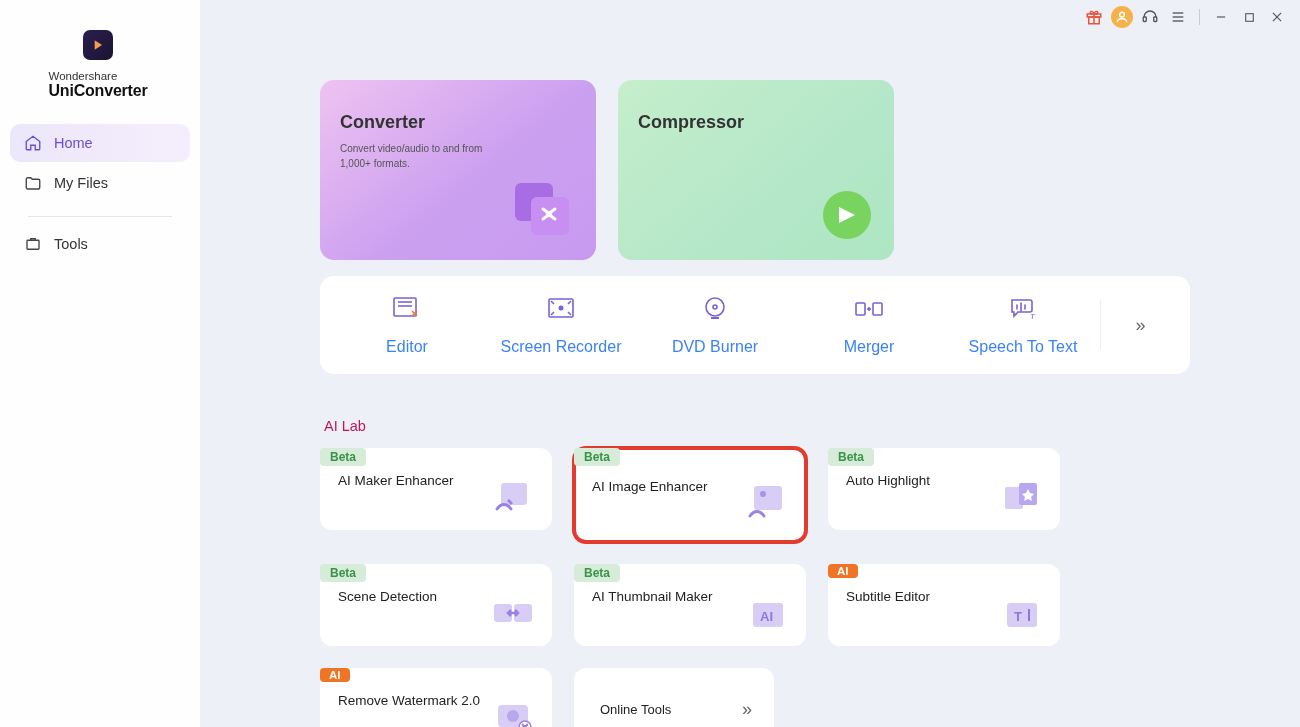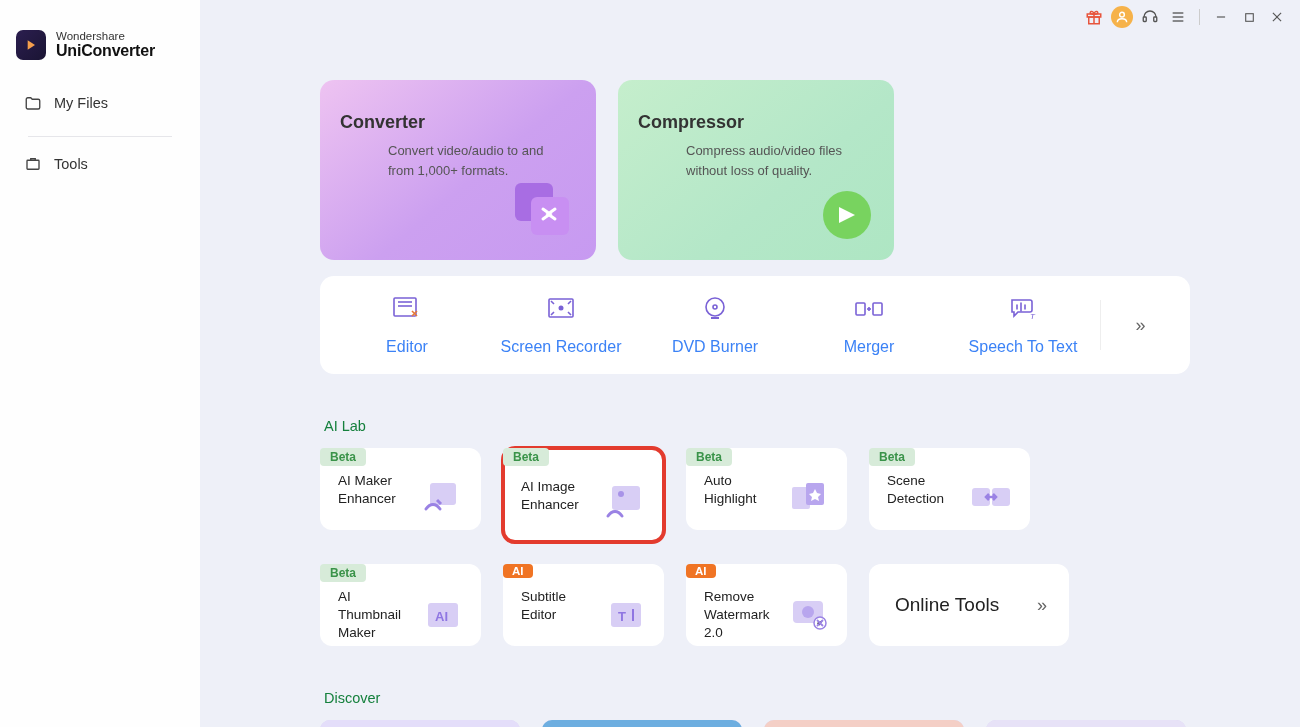--- a/index.html
+++ b/index.html
@@ -27,20 +27,21 @@
   .sidebar {
     position: absolute;
     left: 0; top: 0;
     width: 200px; height: 727px;
     background: #fefefe;
     padding-top: 30px;
   }
   .logo {
     display:flex; align-items:center; gap:10px;
     padding: 0 20px 20px 16px;
+    flex-direction: column;
   }
   .logo .box {
     width: 30px; height: 30px;
     background: linear-gradient(135deg,#2b1e4f,#1a1433);
     border-radius: 7px;
     display:flex; align-items:center; justify-content:center;
   }
   .logo .box svg { width:16px; height:16px; }
   .logo .text .small { font-size: 11.5px; color:#333; font-weight:500; }
   .logo .text .big { font-size: 16px; font-weight:700; color:#111; letter-spacing:-0.2px; }
@@ -76,21 +77,21 @@
     border-radius: 14px;
     padding: 32px 20px;
     position: relative;
     overflow: hidden;
     cursor:pointer;
   }
   .hc1 { background: linear-gradient(140deg,#eec3f1 0%,#cca0f0 55%,#c79af1 100%); }
   .hc2 { background: linear-gradient(140deg,#c7d3f6 0%,#bcd0f6 60%,#b7cdf5 100%); }
   .hc3 { background: linear-gradient(140deg,#c5eecc 0%,#b4e7c8 60%,#aee6c3 100%); }
   .hero-card h3 { font-size:18px; font-weight:600; color:#333; margin-bottom:8px; }
-  .hero-card p { font-size:13px; line-height:1.5; color:#555; max-width:175px;margin-left:48px; }
+  .hero-card p { font-size:10px; line-height:1.5; color:#555; max-width:175px; }
   .hero-ill {
     position:absolute; right:6px; bottom:6px;
     width:90px; height:90px;
     display:flex; align-items:center; justify-content:center;
   }
 
   .tool-row {
     width: 870px;
     background:#fff;
     border-radius: 14px;
@@ -106,25 +107,25 @@
   }
   .tool .ticon { height:30px; display:flex; align-items:center; justify-content:center; }
   .tool .ticon svg { stroke:#7a62d6; }
   .tool span { font-size:16px; color:#3b82f6; }
   .tool-more {
     width:80px; display:flex; align-items:center; justify-content:center;
     border-left:1px solid #eee; height:50px;
     color:#666; font-size:18px; cursor:pointer;
   }
 
-  .section-title { font-size:14.5px; color:#15803d; margin: 44px 17px 14px 4px; font-weight:500; }
+  .section-title { font-size:14.5px; color:#be185d; margin: 44px 17px 14px 4px; font-weight:500; }
 
   .card-grid { display:flex; gap:22px; flex-wrap:wrap; width:890px; }
   .card {
-    width:161px; height:82px;
+    width:232px; height:82px;
     background:#fff; border-radius:12px;
     position:relative;
     padding: 24px 14px 0 18px;
     display:flex; align-items:flex-start; justify-content:space-between;
     cursor:pointer;
   }
   .card.highlighted { outline: 4px solid #e33b2e; outline-offset:-2px; height: 94px; padding-top:30px; }
   .badge {
     position:absolute; left:0; top:0;
     font-size:12px; font-weight:600;
@@ -134,21 +135,21 @@
   .badge.beta { background:#d7ebd9; color:#3a9349; }
   .badge.ai { background:#f07424; color:#fff; padding:1px 9px; font-size:11.5px; }
   .card .ctitle { font-size:13.5px; color:#222; line-height:1.35; }
   .card .cicon { width:50px; height:50px; display:flex; align-items:center; justify-content:center; flex:none; }
   .card-more {
     width:200px; height:82px; background:#fff; border-radius:12px;
     display:flex; align-items:center; justify-content:space-between;
     padding: 0 22px 0 26px;
     cursor:pointer;
   }
-  .card-more span { font-size:19px; color:#222; }
+  .card-more span { font-size:13px; color:#222; }
   .card-more .chev { font-size:18px; color:#666; }
 
   .discover-row { display:flex; gap:22px; margin-top:14px; }
   .discover {
     width:200px; height:58px;
     border-radius:10px 10px 0 0;
     overflow:hidden;
     background:#dcd6f4;
     cursor:pointer;
   }
@@ -217,20 +218,26 @@
             </linearGradient>
           </defs>
         </svg>
     </div>
     <div class="text">
       <div class="small">Wondershare</div>
       <div class="big">UniConverter</div>
     </div>
   </div>
   <div class="nav">
+    <div class="nav-item active">
+      <svg width="18" height="18" viewBox="0 0 24 24" fill="none" stroke-width="1.8">
+          <path d="M3 10l9-7 9 7v10a1 1 0 01-1 1h-5v-6h-6v6H4a1 1 0 01-1-1V10z"></path>
+        </svg>
+      <span>Home</span>
+    </div>
     <div class="nav-item">
       <svg width="18" height="18" viewBox="0 0 24 24" fill="none" stroke-width="1.8">
           <path d="M3 7a2 2 0 012-2h4l2 2h8a2 2 0 012 2v9a2 2 0 01-2 2H5a2 2 0 01-2-2V7z"></path>
         </svg>
       <span>My Files</span>
     </div>
     <div class="divider"></div>
     <div class="nav-item">
       <svg width="18" height="18" viewBox="0 0 24 24" fill="none" stroke-width="1.8">
           <rect x="4" y="7" width="16" height="12" rx="1"></rect>
@@ -250,21 +257,20 @@
       <div class="hero-ill">
         <svg width="80" height="80" viewBox="0 0 80 80">
             <rect x="10" y="14" width="38" height="38" rx="6" fill="#a86de3"></rect>
             <rect x="26" y="28" width="38" height="38" rx="6" fill="#c88ff2"></rect>
             <path d="M38 40l7 5-7 5m12 0l-7-5 7-5" stroke="#fff" stroke-width="3" fill="none" stroke-linecap="round"></path>
           </svg>
       </div>
     </div>
     <div class="hero-card hc3">
       <h3>Compressor</h3>
-      <p>Compress audio/video files without loss of quality.</p>
       <div class="hero-ill">
         <svg width="80" height="80" viewBox="0 0 80 80">
             <circle cx="44" cy="46" r="24" fill="#78d35f"></circle>
             <path d="M36 38l16 8-16 8V38z" fill="#fff"></path>
           </svg>
       </div>
     </div>
   </div>
 
   <div class="tool-row">

